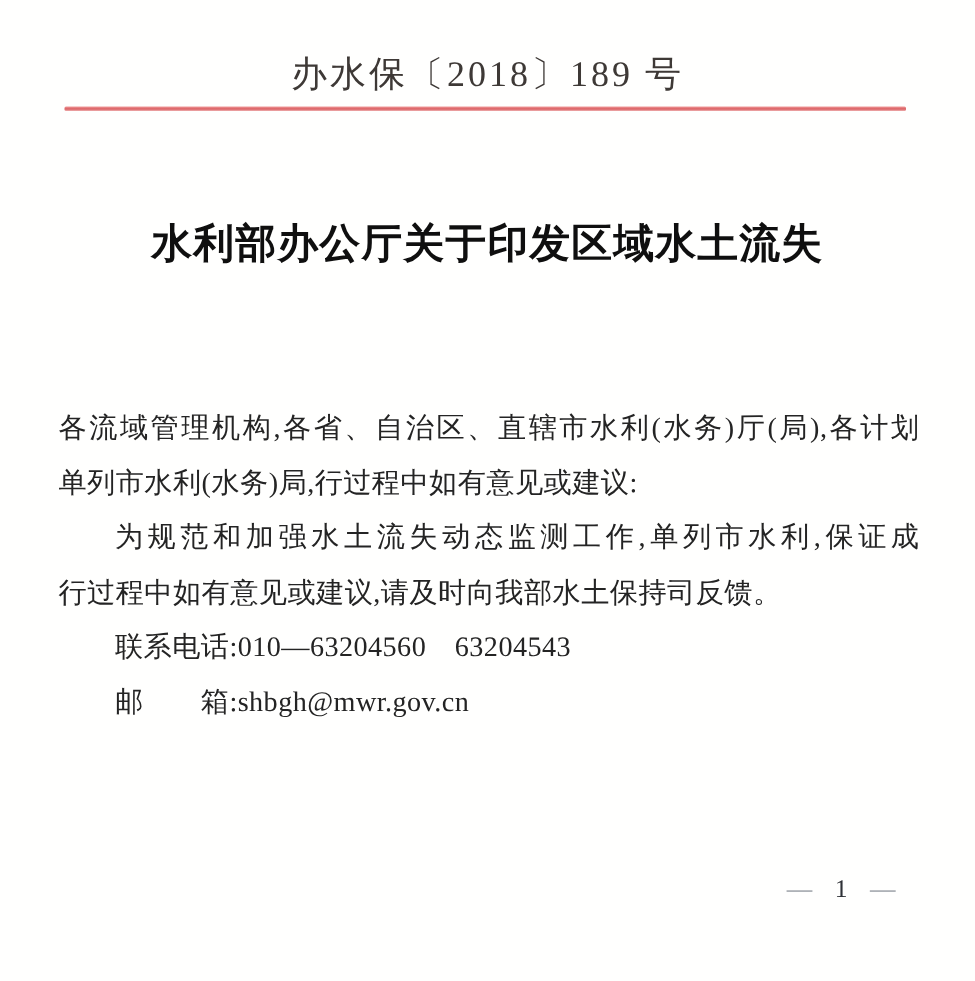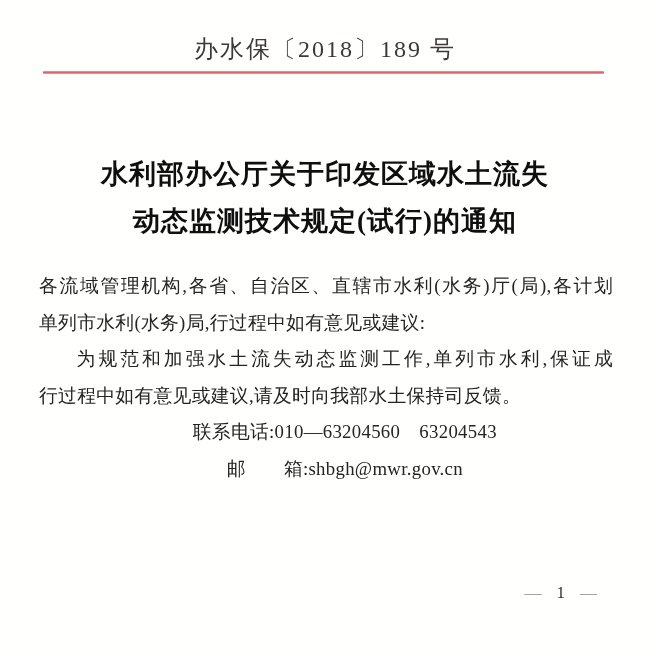--- a/index.html
+++ b/index.html
@@ -13,51 +13,50 @@
     position:absolute; top:33px; left:0; right:0;
     text-align:center; font-size:24px; letter-spacing:2px;
     color:#3e3936;
   }
   .rule {
     position:absolute; top:71px; left:43px; width:561px; height:3px;
     background:linear-gradient(180deg,#f09b9b 0%,#da5f62 55%,#efb0b0 100%);
     border-radius:1px;
   }
   .title {
-    position:absolute; top:151px; left:0; right:0;
+    position:absolute; top:139px; left:0; right:0;
     text-align:center; font-weight:bold; font-size:27px;
     line-height:47px; letter-spacing:1px; color:#0f0f0f;
   }
   .body-block {
     position:absolute; top:268px; left:39px; width:574px;
     font-size:18.8px; line-height:36.6px; color:#242424;
     letter-spacing:0.3px;
   }
   .line { text-align:left; white-space:pre-wrap; }
   .line.stretch { text-align:justify; text-align-last:justify; }
-  .line.indent { text-indent:2em;text-align:center; }
+  .line.indent { text-indent:2em; }
   .pageno {
     position:absolute; top:583px; right:52px;
     font-size:17px; color:#2f3237; letter-spacing:1px;
   }
   .pageno .dash { color:#8f959c; }
   .pageno .num { margin:0 14px; color:#2f3237; }
 </style>
 </head>
 <body>
 
 <div class="page">
 
   <div class="doc-number">办水保〔2018〕189 号</div>
 
   <div class="rule"></div>
 
   <div class="title">
     <div>水利部办公厅关于印发区域水土流失</div>
-    <div>动态监测技术规定(试行)的通知</div>
   </div>
 
   <div class="body-block">
     <div class="line stretch">各流域管理机构,各省、自治区、直辖市水利(水务)厅(局),各计划</div>
     <div class="line">单列市水利(水务)局,行过程中如有意见或建议:</div>
     <div class="line indent stretch">为规范和加强水土流失动态监测工作,单列市水利,保证成</div>
     <div class="line">行过程中如有意见或建议,请及时向我部水土保持司反馈。</div>
     <div class="line indent">联系电话:010—63204560　63204543</div>
     <div class="line indent">邮　　箱:shbgh@mwr.gov.cn</div>
   </div>

